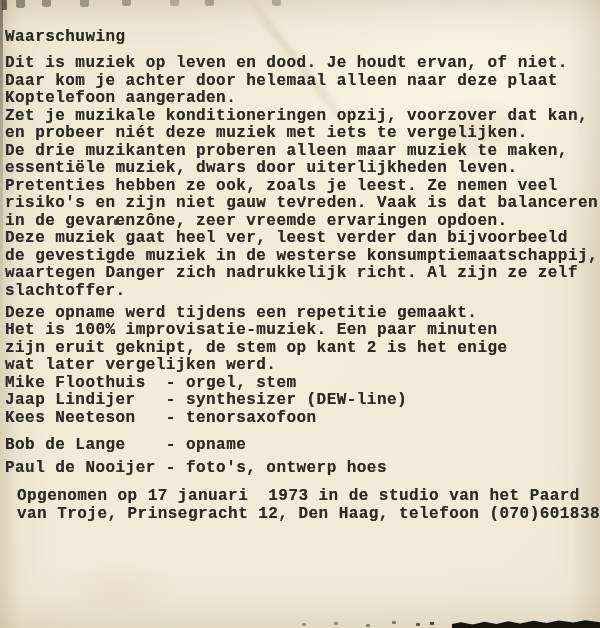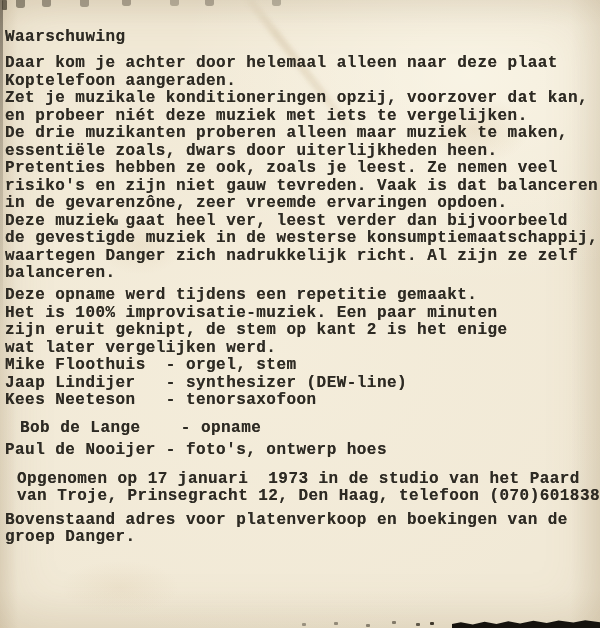--- a/index.html
+++ b/index.html
@@ -26,21 +26,21 @@
     line-height:17.5px;
     color:var(--ink);
   }
   
   .content{ position:relative; padding:29px 2px 0 5px; text-shadow:0 0 .6px rgba(45,42,35,.65); }
   .line{ white-space:pre; }
   .heading{ margin:0 0 8.5px 0; }
   .para-intro{ margin:0 0 4.5px 0; }
   .para-session{ margin:0; }
   .credits-musicians{ margin:0 0 10px 0; }
-  .credit-recording{ margin:0 0 5px 15px; }
+  .credit-recording{ margin:0 0 5px 0; }
   .credit-artwork{ margin:0 0 11px 0;font-family:Liberation Mono, monospace; }
   .recording-details{ margin:0 0 6px 12px; }
   .booking-note{ margin:0; }
 
   
   .edge-left{
     position:absolute;left:0;top:0;width:3px;height:330px;
     background:linear-gradient(180deg, rgba(60,53,42,.55), rgba(60,53,42,.25) 40%, rgba(60,53,42,0));
   }
   .top-fragments{
@@ -98,33 +98,34 @@
   <div class="edge-left"></div>
   <div class="top-fragments"></div>
   <div class="crease"></div>
   <div class="stain-a"></div>
   <div class="stain-b"></div>
   <div class="stain-c"></div>
 
   <div class="content">
     <div class="heading line">Waarschuwing</div>
     <div class="para-intro">
+        <div class="line">Dit is muziek op leven en dood. Je houdt ervan, of niet.</div>
         <div class="line">Daar kom je achter door helemaal alleen naar deze plaat</div>
         <div class="line">Koptelefoon aangeraden.</div>
         <div class="line">Zet je muzikale konditioneringen opzij, voorzover dat kan,</div>
         <div class="line">en probeer niét deze muziek met iets te vergelijken.</div>
         <div class="line">De drie muzikanten proberen alleen maar muziek te maken,</div>
-        <div class="line">essentiële zoals, dwars door uiterlijkheden heen.</div>
+        <div class="line">essentiële muziek, dwars door uiterlijkheden leven.</div>
         <div class="line">Pretenties hebben ze ook, zoals je leest. Ze nemen veel</div>
         <div class="line">risiko's en zijn niet gauw tevreden. Vaak is dat balanceren</div>
         <div class="line">in de gevarenzône, zeer vreemde ervaringen opdoen.</div>
         <div class="line">Deze muziek gaat heel ver, leest verder dan bijvoorbeeld</div>
         <div class="line">de gevestigde muziek in de westerse konsumptiemaatschappij,</div>
         <div class="line">waartegen Danger zich nadrukkelijk richt. Al zijn ze zelf</div>
-        <div class="line">balanceren.</div>
+        <div class="line">slachtoffer.</div>
       </div>
     <div class="para-session">
         <div class="line">Deze opname werd tijdens een repetitie gemaakt.</div>
         <div class="line">Het is 100% improvisatie-muziek. Een paar minuten</div>
         <div class="line">zijn eruit geknipt, de stem op kant 2 is het enige</div>
         <div class="line">wat later vergelijken werd.</div>
       </div>
     <div class="credits-musicians">
         <div class="line">Mike Floothuis  - orgel, stem</div>
         <div class="line">Jaap Lindijer   - synthesizer (DEW-line)</div>
@@ -133,24 +134,20 @@
     <div class="credit-recording">
         <div class="line">Bob de Lange    - opname</div>
       </div>
     <div class="credit-artwork">
         <div class="line">Paul de Nooijer - foto's, ontwerp hoes</div>
       </div>
     <div class="recording-details">
         <div class="line">Opgenomen op 17 januari  1973 in de studio van het Paard</div>
         <div class="line">van Troje, Prinsegracht 12, Den Haag, telefoon (070)601838</div>
       </div>
-    <div class="booking-note">
-        <div class="line">Bovenstaand adres voor platenverkoop en boekingen van de</div>
-        <div class="line">groep Danger.</div>
-      </div>
   </div>
 
   <div class="ink-speck-1"></div>
   <div class="ink-speck-2"></div>
   <div class="bottom-band"></div>
   <div class="bottom-speckles"></div>
 
 </div>
 
 </body></html>

